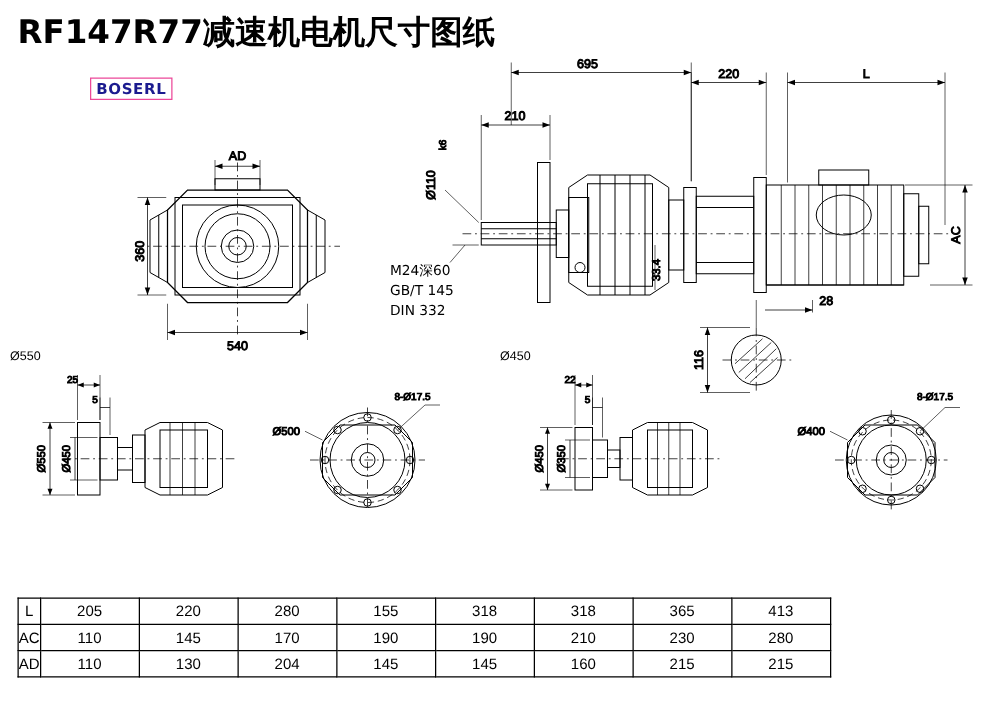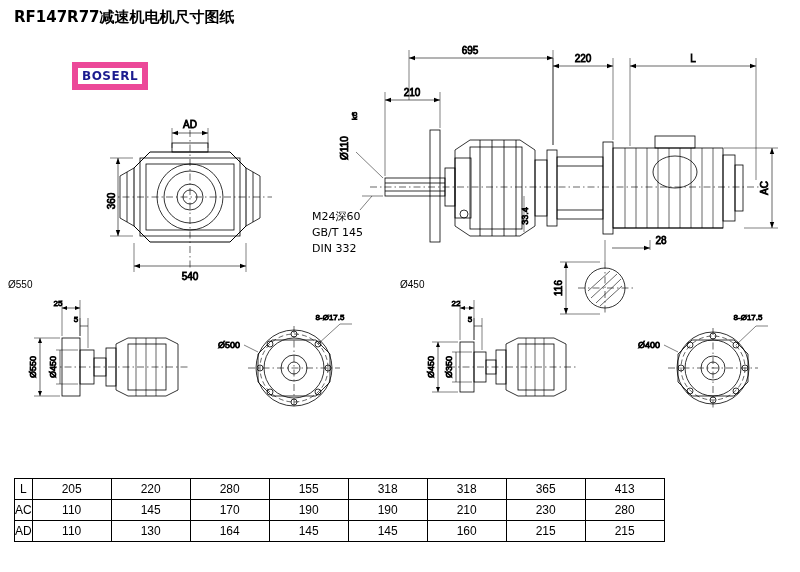--- a/index.html
+++ b/index.html
@@ -6,27 +6,27 @@
   body{
     width:800px;height:572px;
     background:#ffffff;
     font-family:"Liberation Sans", sans-serif;
     color:#000;
     position:relative;
     overflow:hidden;
   }
   .title{
     position:absolute;left:14px;top:8px;
-    font-size:15px;font-weight:bold;letter-spacing:0px;
+    font-size:26px;font-weight:bold;letter-spacing:0px;
     font-family:"DejaVu Sans", sans-serif;
     white-space:nowrap;
   }
   .logo{
     position:absolute;left:72px;top:62px;
-    border:6px solid #ec4899;
+    border:1px solid #ec4899;
     color:#1b1b8f;
     font-family:"DejaVu Sans", sans-serif;
     font-weight:bold;
     font-size:12px;
     padding:1px 4px 1px 4px;
     letter-spacing:0.5px;
   }
   svg{position:absolute;left:0;top:0;}
   .lbl{font-family:"Liberation Sans", sans-serif;font-size:10px;fill:#000;}
   .lbl9{font-family:"Liberation Sans", sans-serif;font-size:9px;fill:#000;}
@@ -427,21 +427,21 @@
       <td class="c">190</td>
       <td class="c">190</td>
       <td class="c">210</td>
       <td class="c">230</td>
       <td class="c">280</td>
     </tr>
     <tr>
       <td class="rowlabel">AD</td>
       <td class="c">110</td>
       <td class="c">130</td>
-      <td class="c">164</td>
+      <td class="c">204</td>
       <td class="c">145</td>
       <td class="c">145</td>
       <td class="c">160</td>
       <td class="c">215</td>
       <td class="c">215</td>
     </tr>
   </tbody>
 </table>
 
 </body></html>

